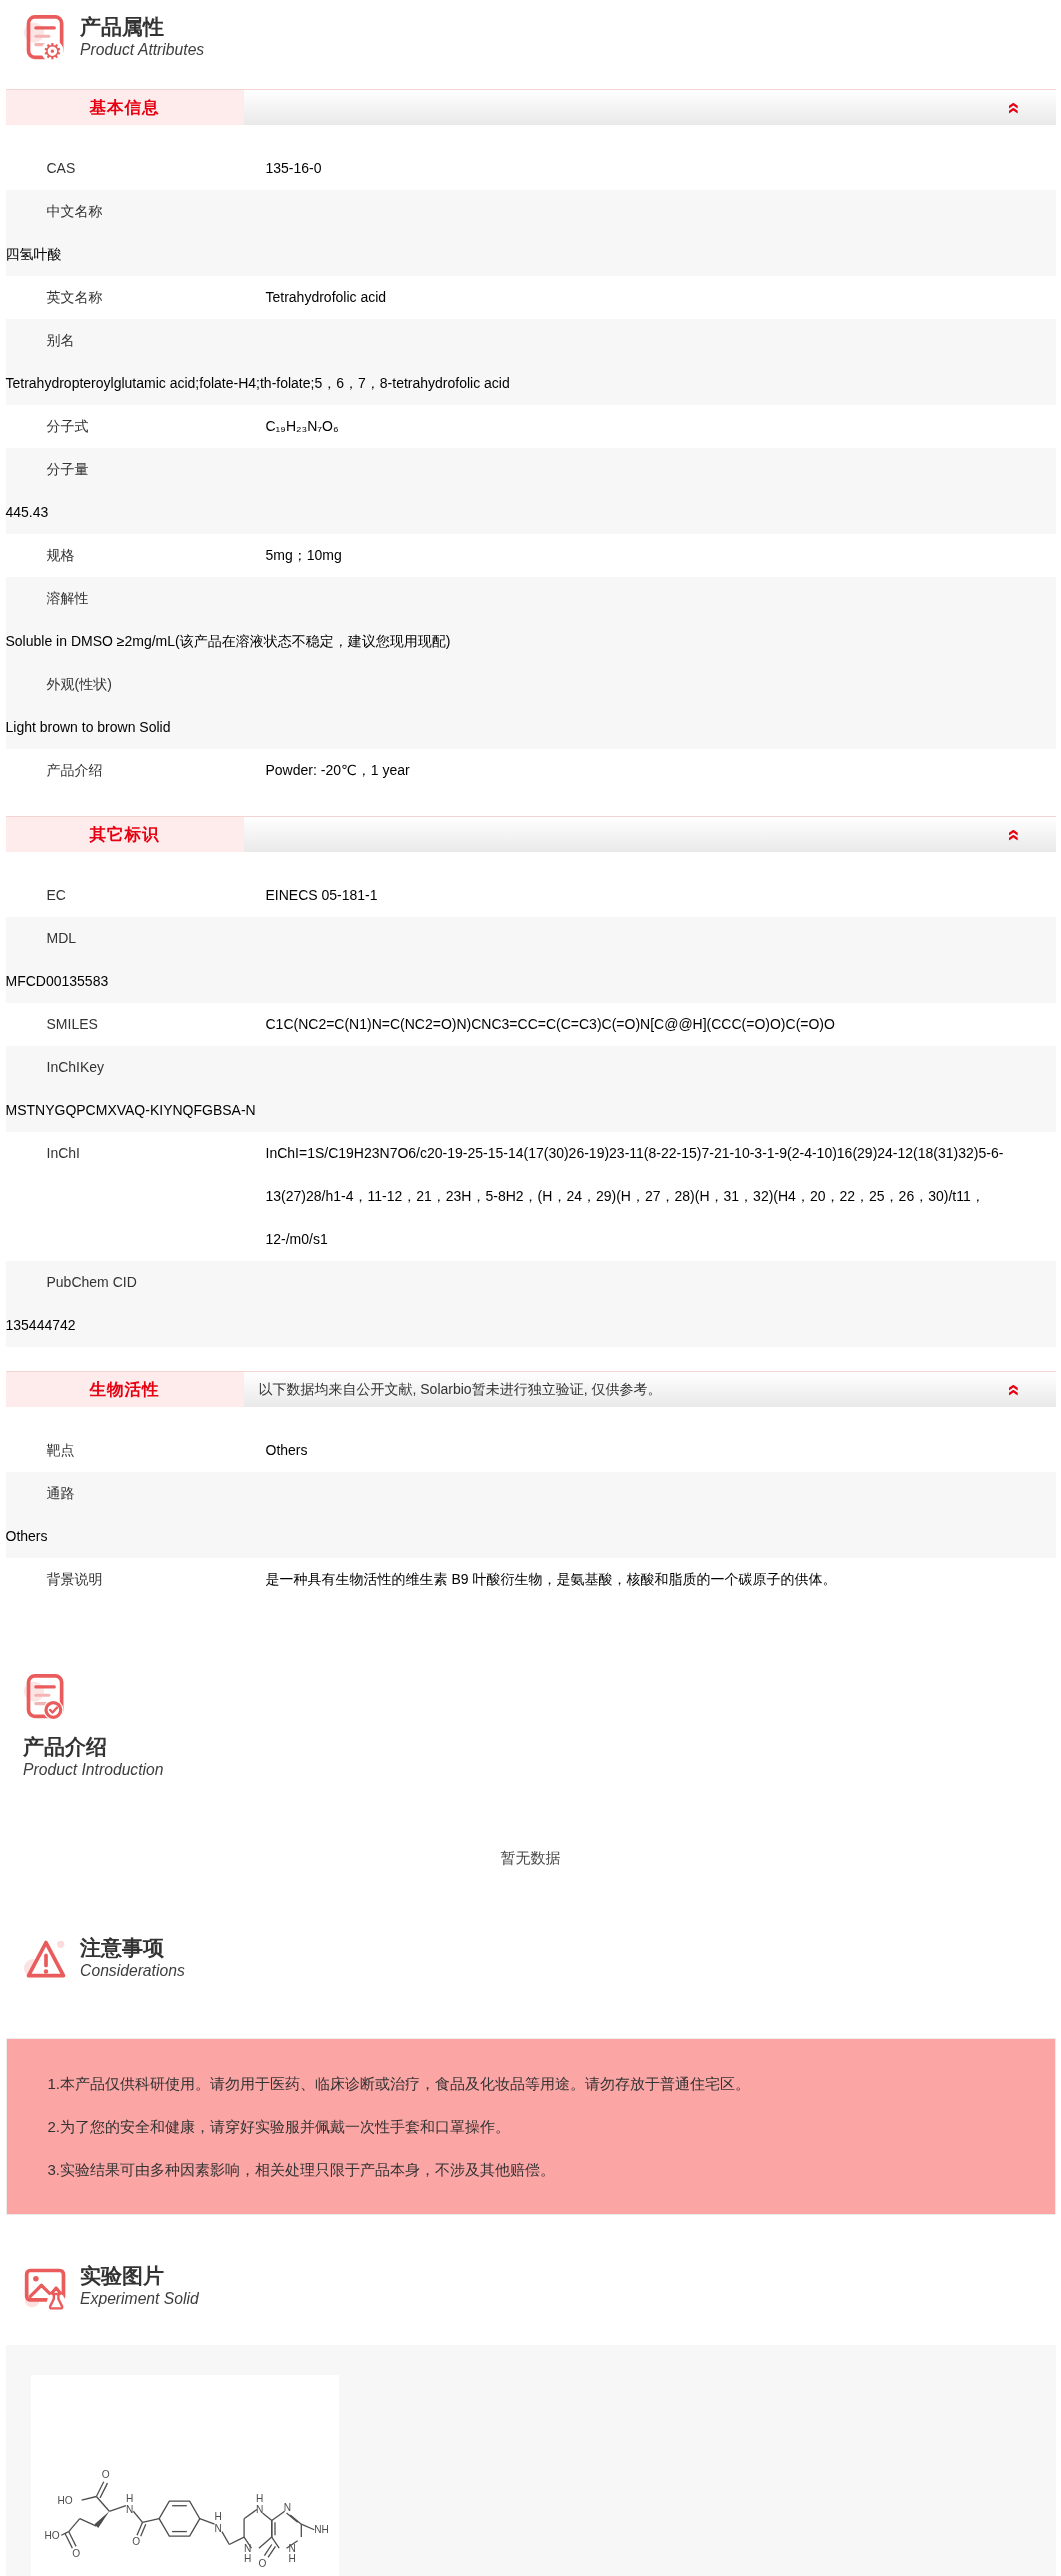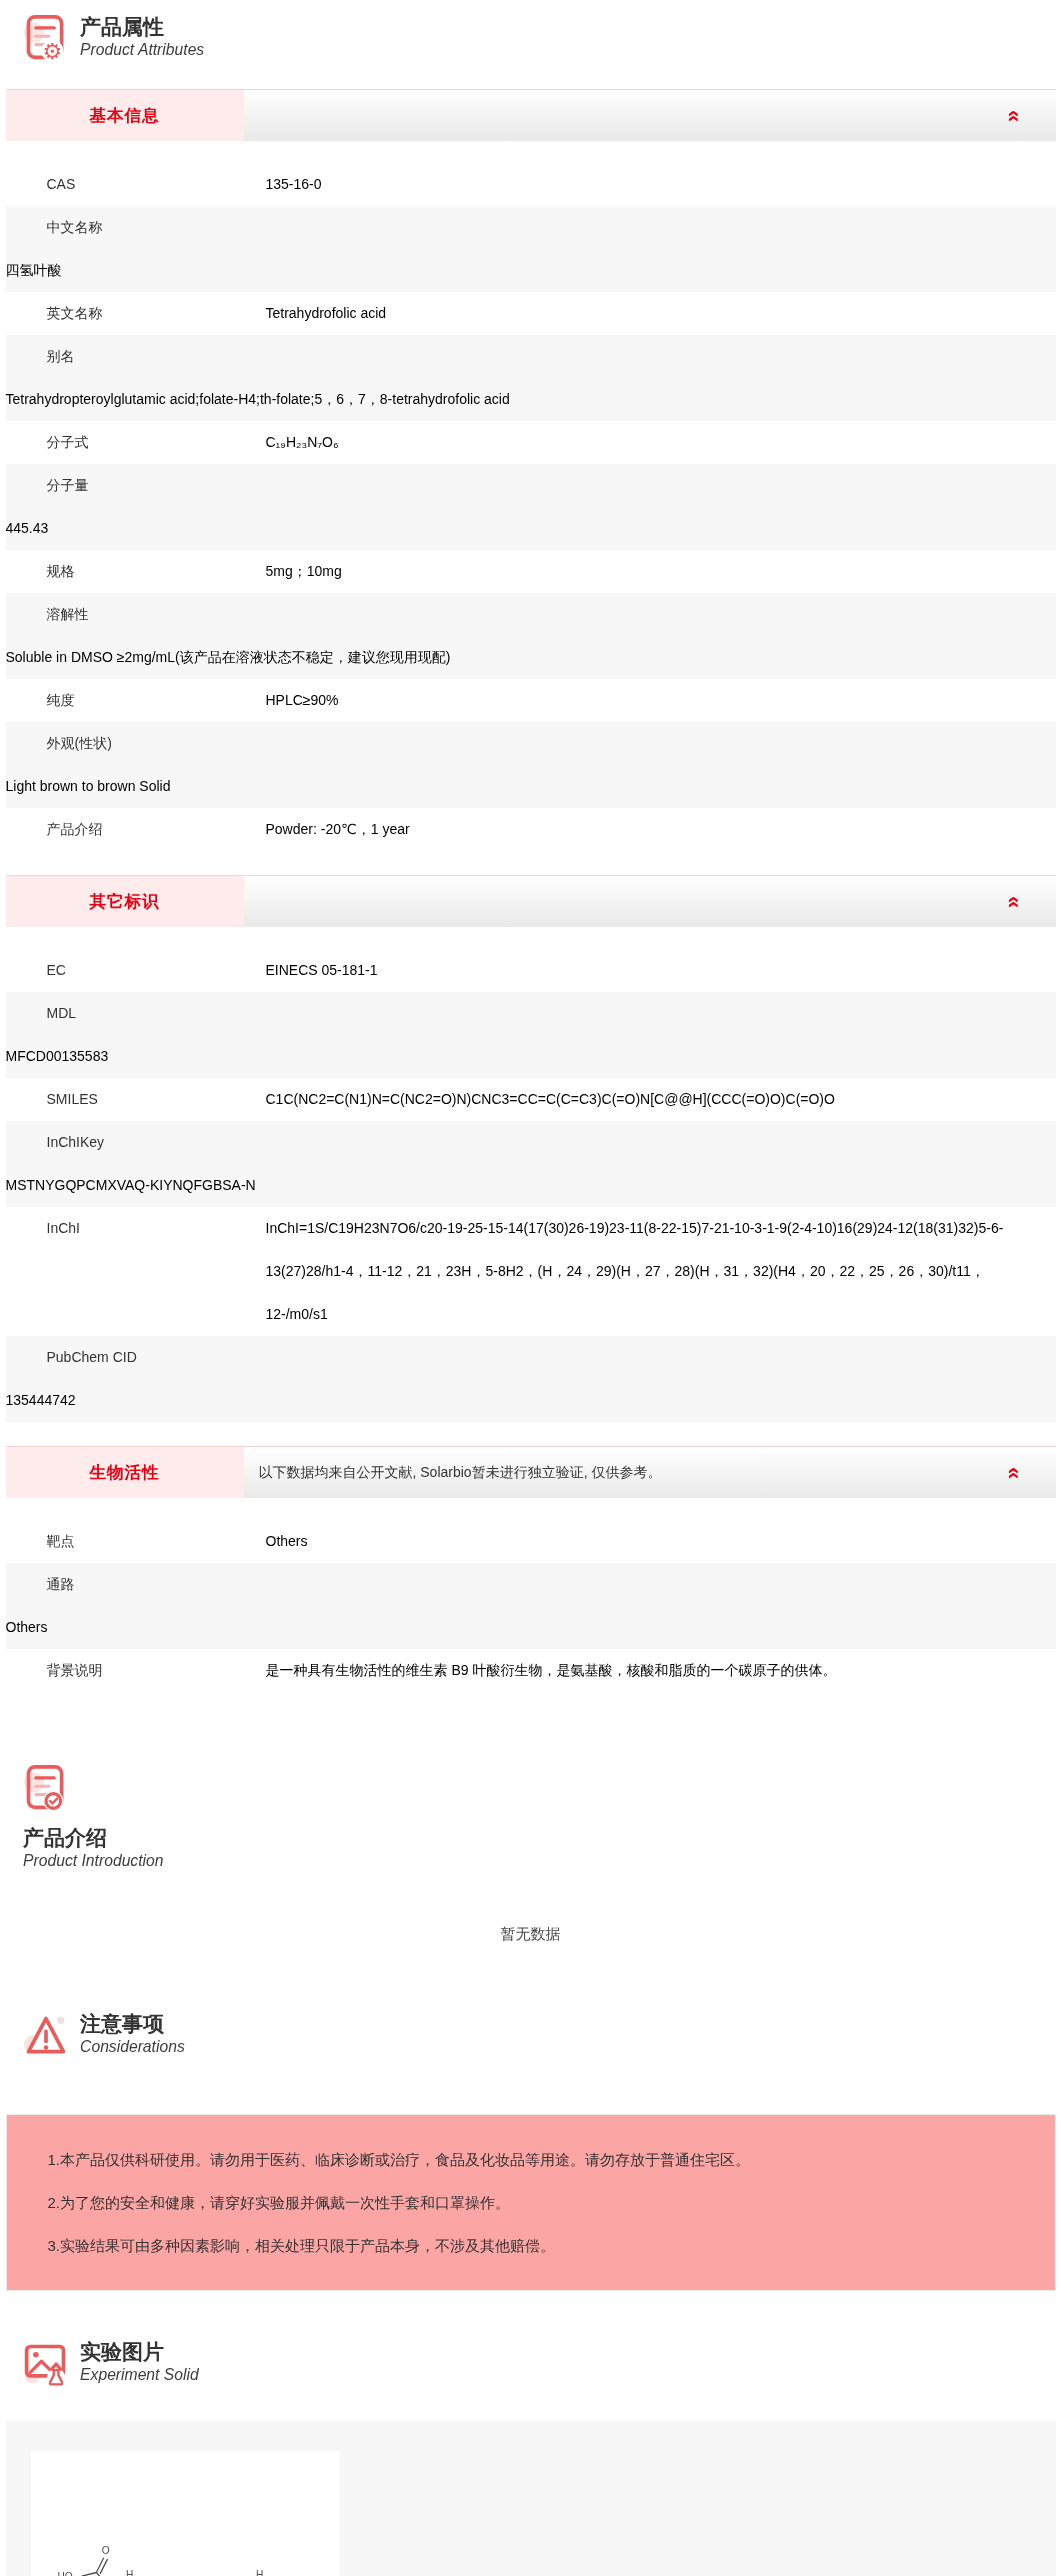--- a/index.html
+++ b/index.html
@@ -11,21 +11,21 @@
   .content { padding:0 5.5px; }
 
   
   .sec-head { display:flex; align-items:flex-start; gap:11px; padding-left:17.6px; }
   .sec-head .ico { width:46px; height:50px; flex:0 0 auto; position:relative; }
   .sec-head .t-cn { font-size:21px; font-weight:bold; color:#333; line-height:26px; }
   .sec-head .t-en { font-size:15.7px; color:#3d3d3d; line-height:20.3px;font-style:italic; }
 
   
   .bar {
-    height:52px; margin:0 0 0 0; display:flex; align-items:center; position:relative;
+    height:36px; margin:0 0 0 0; display:flex; align-items:center; position:relative;
     background:linear-gradient(#ffffff, #e9e9e9);
     border-top:0.9px solid #f4d3d3;
   }
   .bar .pink {
     width:238px; height:100%; background:#fdeceb; display:flex;
     align-items:center; justify-content:center; flex:0 0 auto;
   }
   .bar .pink .t { color:#e60012; font-size:16.6px; font-weight:600; letter-spacing:0.9px; }
   .bar .note { font-size:14px; color:#333; margin-left:15px; }
   .bar .chev {
@@ -117,24 +117,20 @@
         <div class="lab">分子量</div>
         <div class="val">445.43</div>
       </div>
       <div class="attr-row">
         <div class="lab">规格</div>
         <div class="val">5mg；10mg</div>
       </div>
       <div class="attr-row alt">
         <div class="lab">溶解性</div>
         <div class="val">Soluble in DMSO ≥2mg/mL(该产品在溶液状态不稳定，建议您现用现配)</div>
-      </div>
-      <div class="attr-row">
-        <div class="lab">纯度</div>
-        <div class="val">HPLC≥90%</div>
       </div>
       <div class="attr-row alt">
         <div class="lab">外观(性状)</div>
         <div class="val">Light brown to brown Solid</div>
       </div>
       <div class="attr-row">
         <div class="lab">产品介绍</div>
         <div class="val">Powder: -20℃，1 year</div>
       </div>
     </div>
@@ -207,21 +203,21 @@
         <circle cx="33" cy="40" r="11" fill="#ffffff"></circle>
         <circle cx="33" cy="40" r="8" fill="none" stroke="#ea5b5b" stroke-width="3.5"></circle>
         <path d="M29.5 40 l2.5 2.8 l5 -5.4" fill="none" stroke="#ea5b5b" stroke-width="2.6" stroke-linecap="round" stroke-linejoin="round"></path>
       </svg>
     </span>
     <span>
       <div class="t-cn">产品介绍</div>
       <div class="t-en">Product Introduction</div>
     </span>
   </div>
-  <div class="empty" style="margin-top:54px;">暂无数据</div>
+  <div class="empty" style="margin-top:69px;">暂无数据</div>
 
   <div class="sec-head" style="margin-top:67px;">
     <span class="ico">
       <svg width="46" height="50" viewBox="0 0 50 54">
         <circle cx="11" cy="36" r="10" fill="#fbdcdc" opacity="0.8"></circle>
         <circle cx="41" cy="10" r="4" fill="#fbdcdc"></circle>
         <path d="M25 8 L44 44 L6 44 Z" fill="#ffffff" stroke="#ea5b5b" stroke-width="4" stroke-linejoin="round"></path>
         <line x1="25" y1="22" x2="25" y2="33" stroke="#ea5b5b" stroke-width="4" stroke-linecap="round"></line>
         <circle cx="25" cy="39.5" r="2.4" fill="#ea5b5b"></circle>
       </svg>

